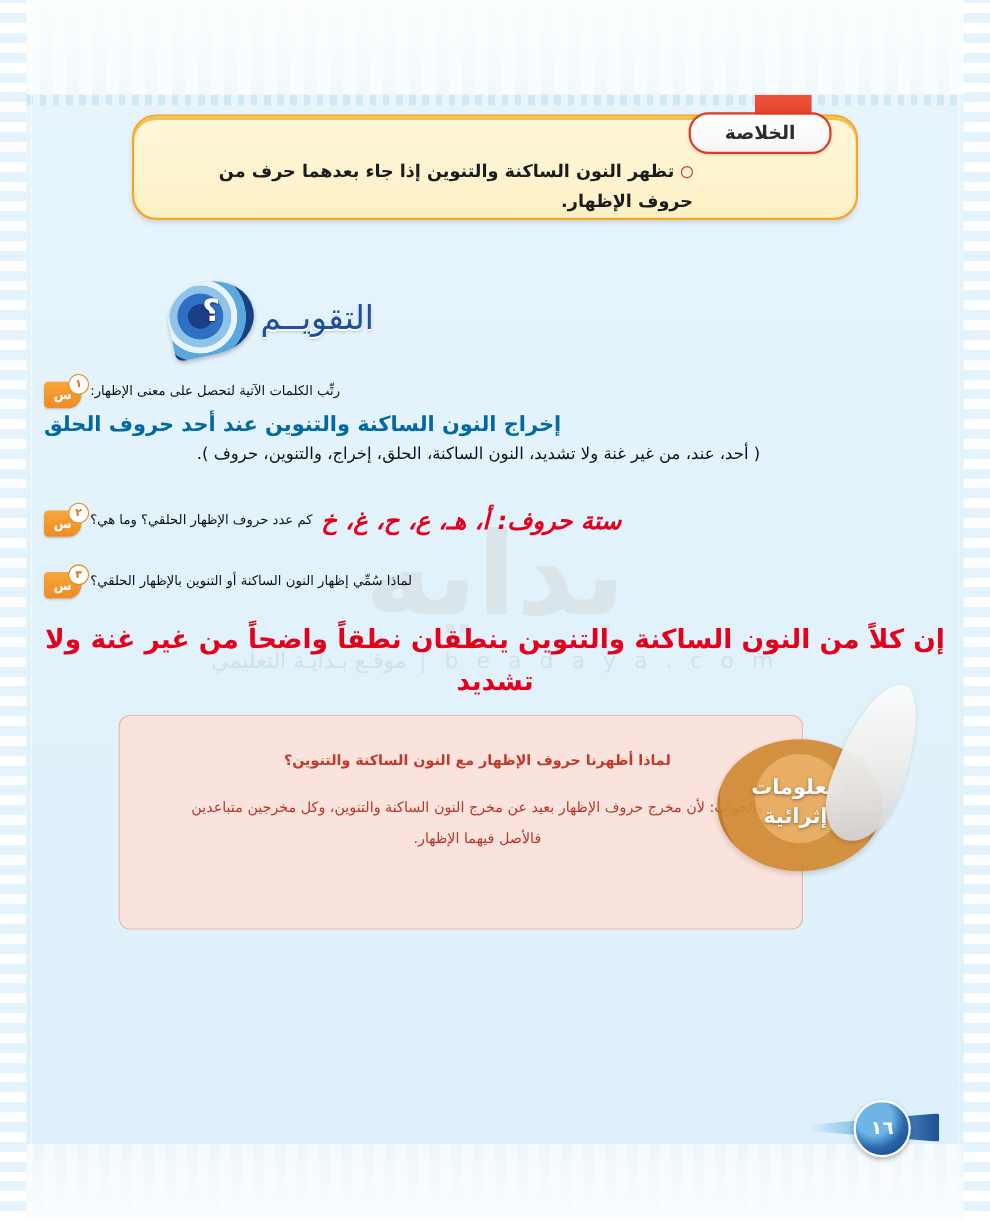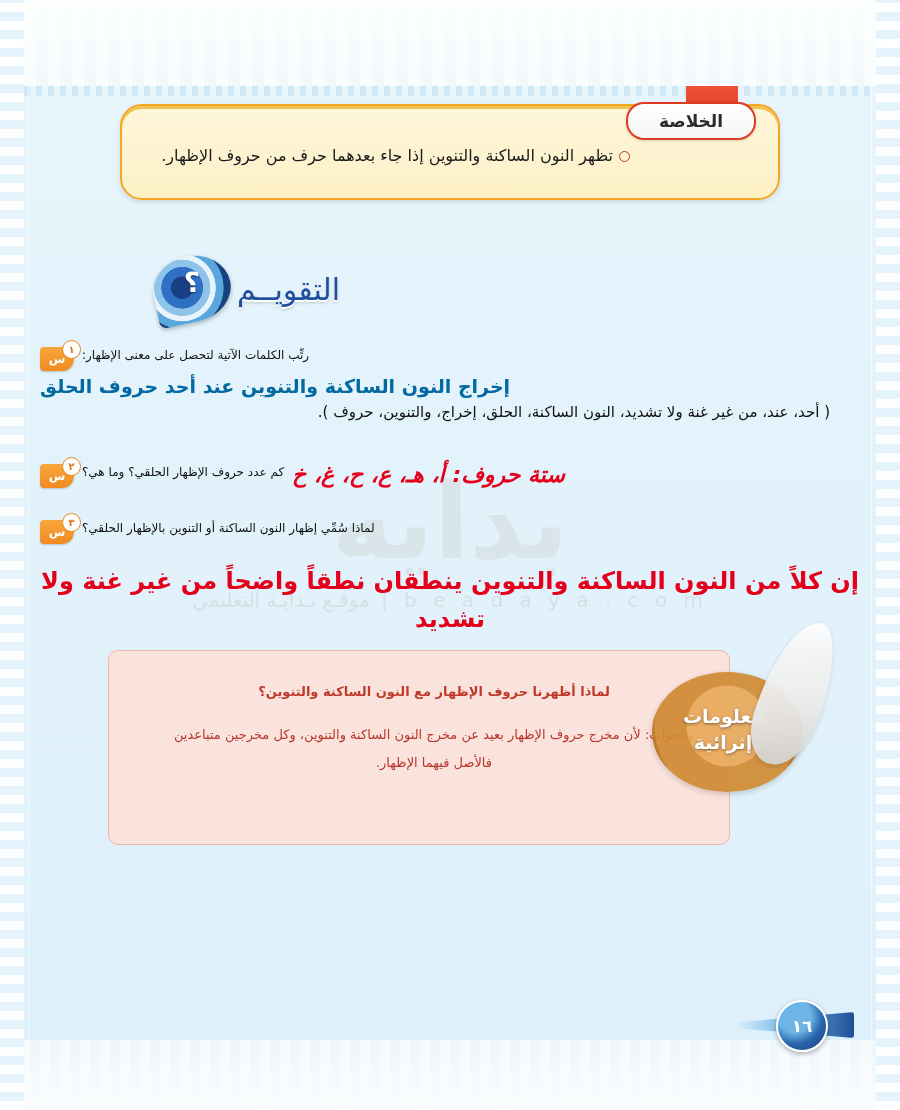--- a/index.html
+++ b/index.html
@@ -98,21 +98,21 @@
     position:absolute;top:16px;right:0;width:126px;height:34px;
     background:linear-gradient(#ffffff,#f6f6f6);
     border:2px solid #e03b22;
     border-radius:18px;
     display:flex;align-items:center;justify-content:center;
     color:#2b2b2b;font-weight:bold;font-size:17px;
     box-shadow:0 1px 3px rgba(0,0,0,.15);
   }
   .summary-text{
     position:absolute;top:38px;right:150px;left:38px;
-    font-size:16px;color:#1b1b1b;line-height:1.7;text-align:right;
+    font-size:16px;color:#1b1b1b;line-height:1.7;text-align:right;font-weight:bold;
   }
   .bullet-circle{
     display:inline-block;width:9px;height:9px;border-radius:50%;
     border:1.5px solid #c0392b;margin-left:6px;vertical-align:middle;
   }
 
   
   .eval-title{
     position:absolute;top:256px;right:560px;
     display:flex;align-items:center;gap:6px;
@@ -164,21 +164,21 @@
   }
   .answer-lg{font-size:22px;}
   .ans-line{
     color:#e4001b;font-weight:bold;font-size:24px;line-height:1.6;text-align:center;
   }
 
   #q1{top:345px;}
   #q1 .ans1{
     display:block;color:#0369a1;font-weight:bold;font-size:19px;margin-top:4px;text-align:left;
   }
-  #q1 .paren{display:block;text-align:right;margin-top:2px;}
+  #q1 .paren{display:block;text-align:center;margin-top:2px;}
   #q2{top:462px;}
   #q3{top:518px;}
   #q3ans{top:562px;right:40px;left:40px;}
 
   
   .enrich-wrap{position:absolute;top:650px;right:170px;left:108px;height:195px;}
   .enrich-box{
     position:absolute;inset:0;
     background:#fbe3dd;
     border:1px solid #f0b6a8;

